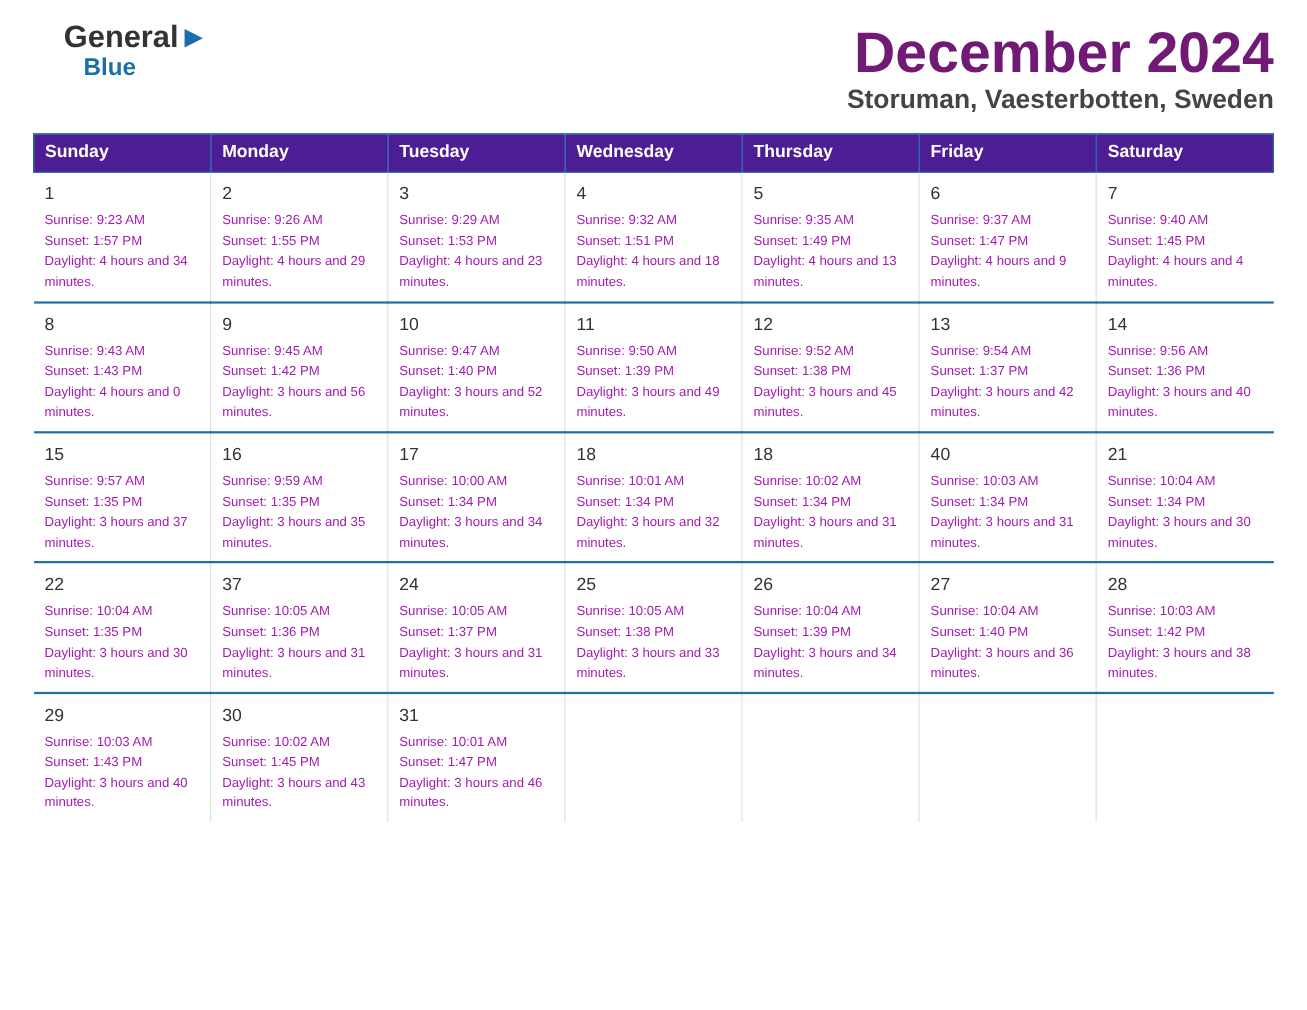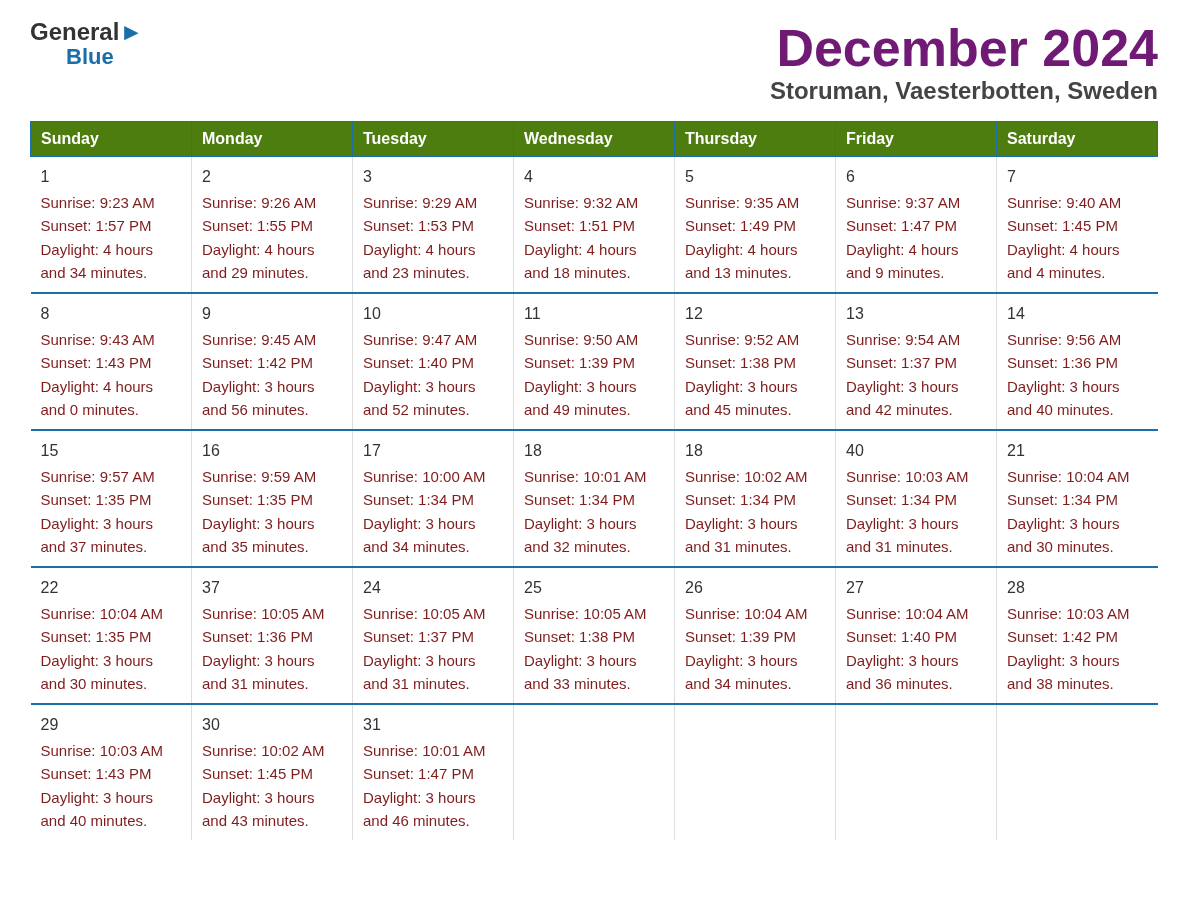--- a/index.html
+++ b/index.html
@@ -15,35 +15,36 @@
       justify-content: space-between;
       align-items: flex-start;
       margin-bottom: 16px;
     }
     .logo {
       display: flex;
       flex-direction: column;
       align-items: flex-start;
     }
     .logo-general {
-      font-size: 24px;
+      font-size: 28px;
       font-weight: bold;
       color: #333;
       line-height: 1;
+      margin-left: 28px;
     }
     .logo-general span {
       color: #1a6fa8;
     }
     .logo-blue {
       font-size: 22px;
       font-weight: bold;
       color: #1a6fa8;
       line-height: 1;
       margin-top: 2px;
-      margin-left: 36px;
+      margin-left: 46px;
     }
     .title-block {
       text-align: right;
     }
     .title-block h1 {
       font-size: 52px;
       font-weight: 900;
       color: #701a75;
       line-height: 1.1;
     }
@@ -51,21 +52,21 @@
       font-size: 24px;
       font-weight: 700;
       color: #444;
     }
     table {
       width: 100%;
       border-collapse: collapse;
       table-layout: fixed;
     }
     thead tr th {
-      background-color: #4d7c0f;
+      background-color: #4c1d95;
       color: #fff;
       font-size: 16px;
       font-weight: bold;
       padding: 8px 10px;
       text-align: left;
       border: 1px solid #1a6fa8;
     }
     tbody tr {
       border-bottom: 2px solid #1a6fa8;
     }
@@ -85,22 +86,22 @@
       border-right: none;
     }
     .day-number {
       font-size: 16px;
       font-weight: normal;
       color: #333;
       display: block;
       margin-bottom: 2px;
     }
     .day-info {
-      font-size: 15px;
-      color: #7f1d1d;
+      font-size: 12px;
+      color: #a21caf;
       line-height: 1.55;
     }
     tbody tr:last-child {
       border-bottom: none;
     }
   </style>
 </head>
 <body>
 
 <div class="header">

